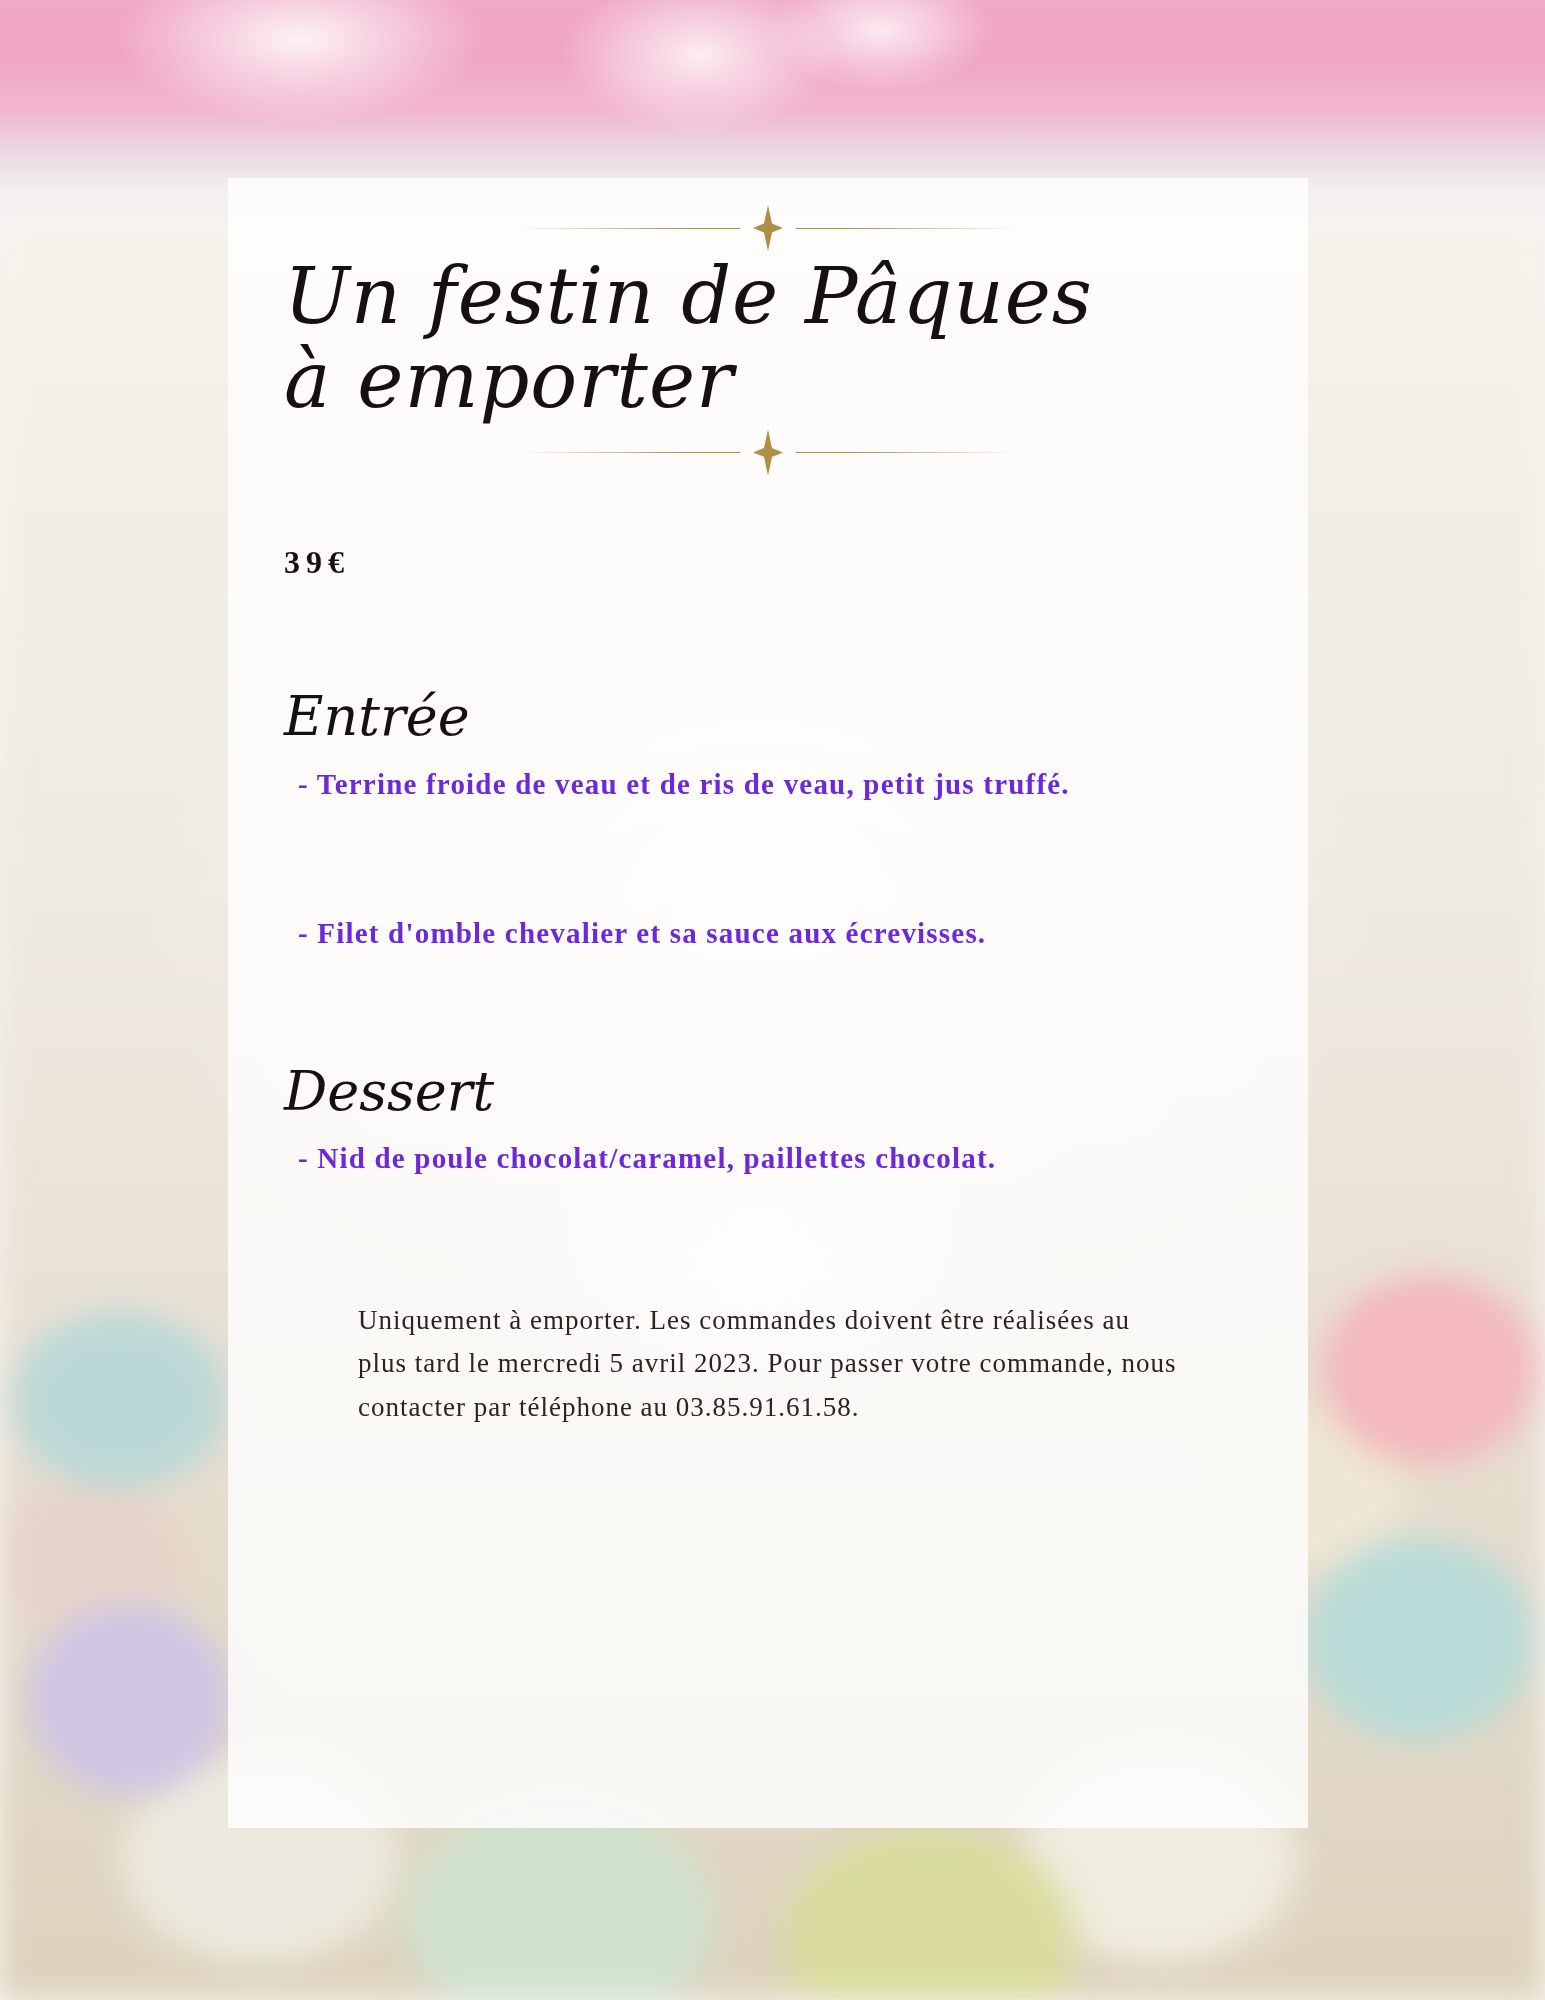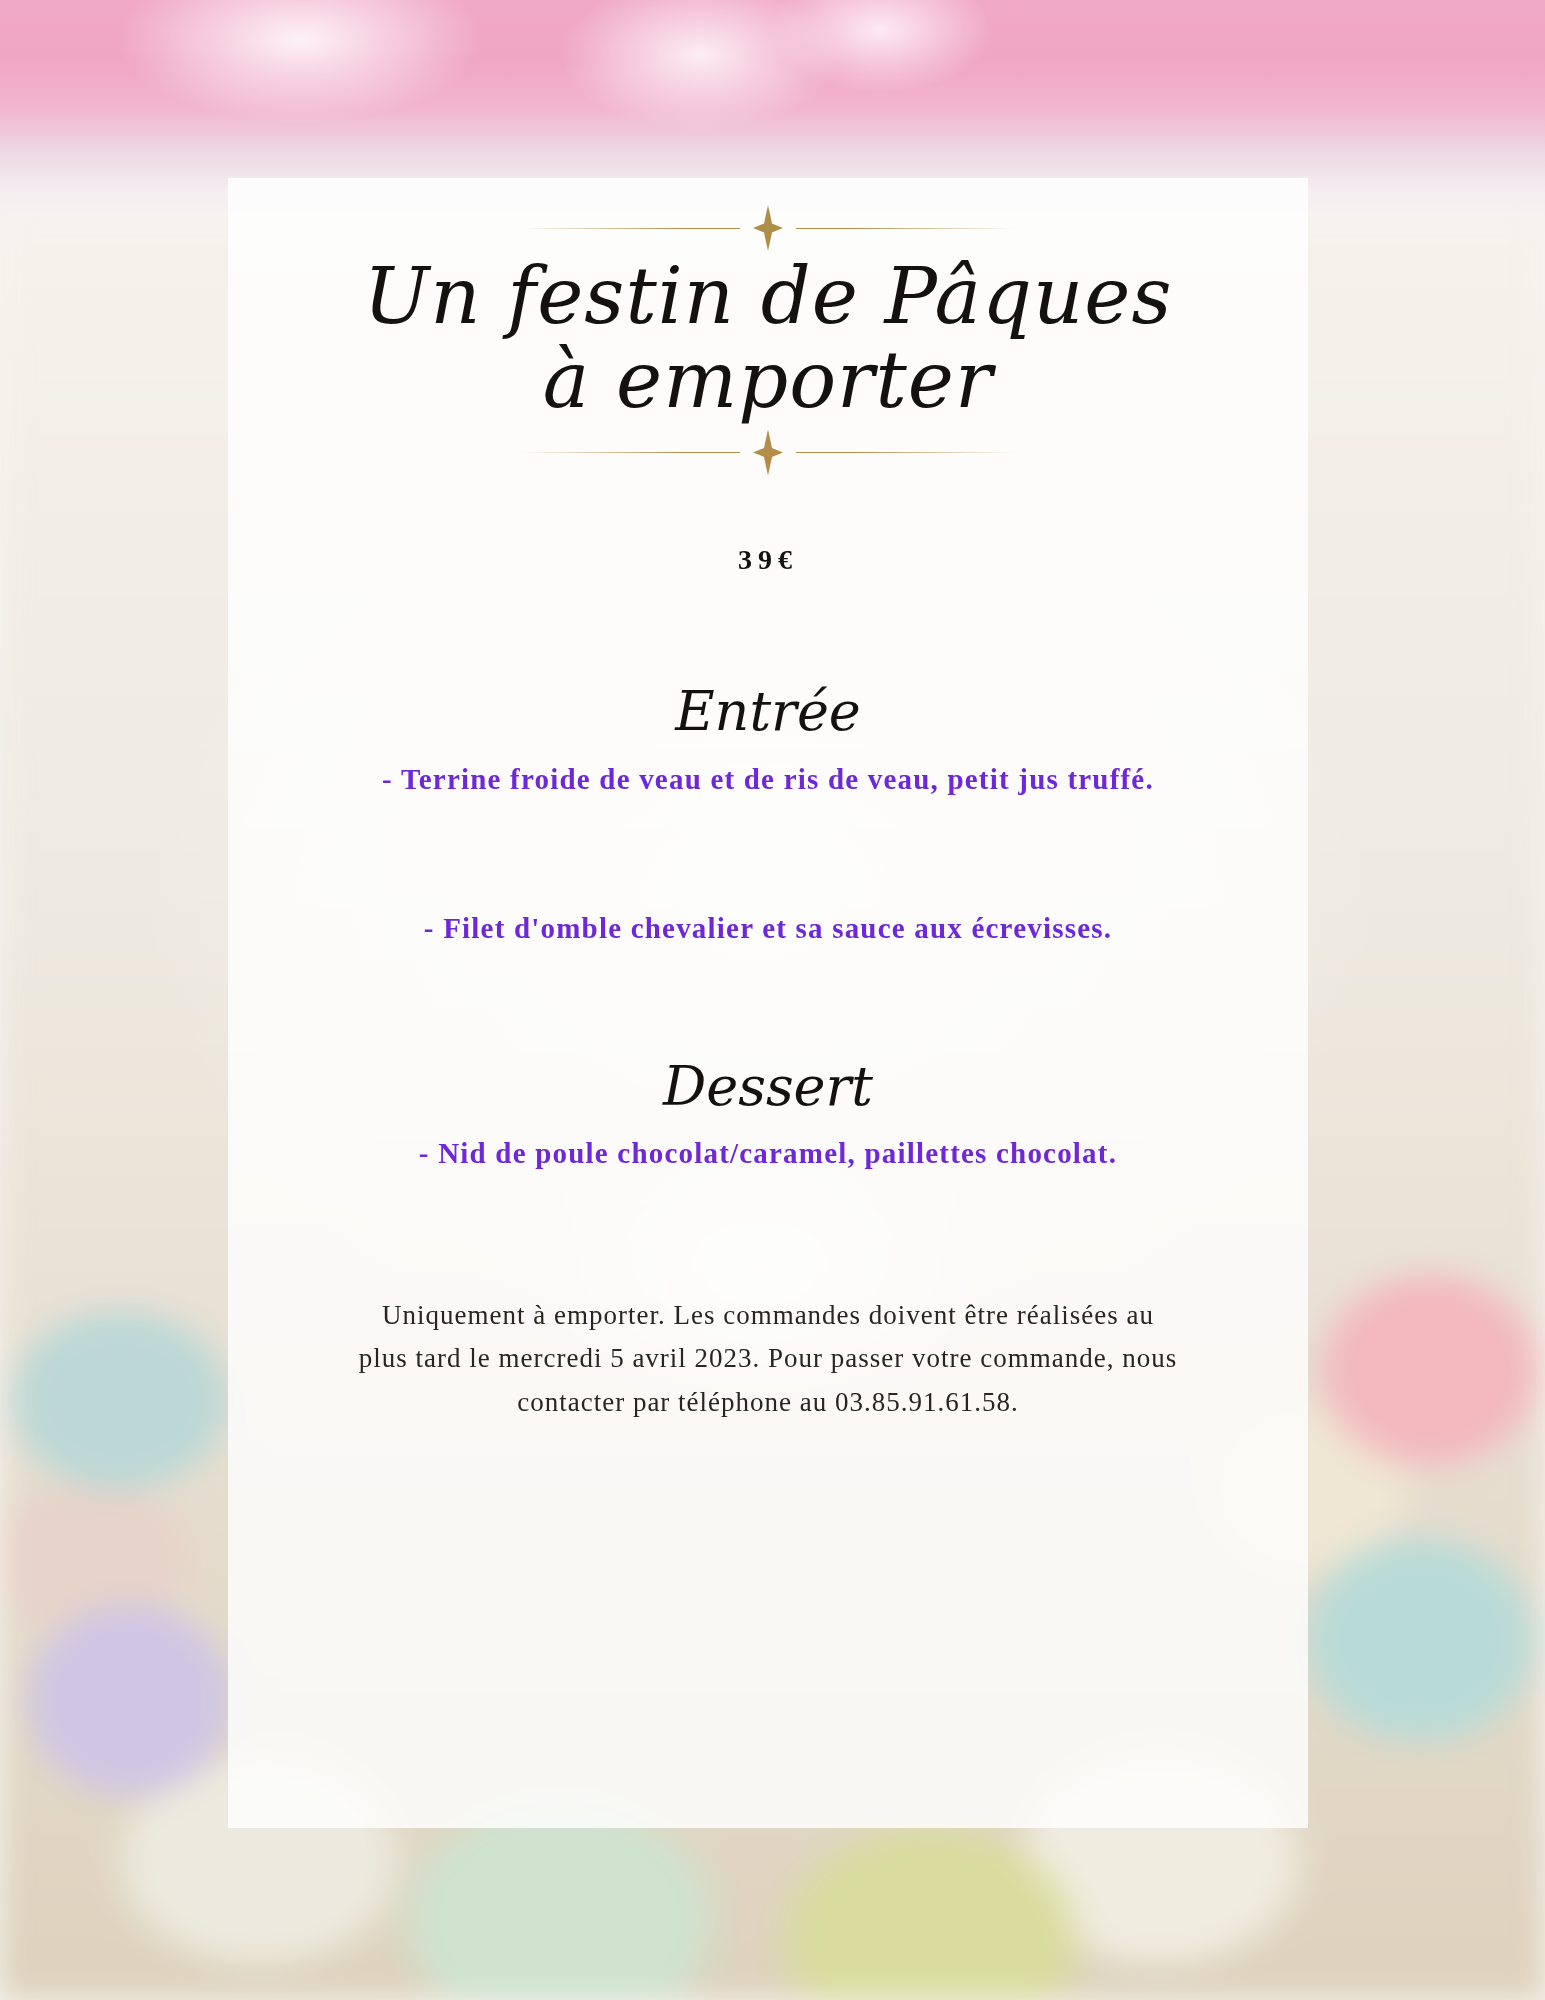--- a/index.html
+++ b/index.html
@@ -58,21 +58,21 @@
   
   .card {
     position: absolute;
     left: 228px;
     top: 178px;
     width: 1080px;
     height: 1650px;
     background: rgba(255,255,255,0.80);
     box-sizing: border-box;
     padding: 0 56px;
-    text-align: center;
+    text-align: left;
   }
 
   
   .ornament {
     position: relative;
     height: 40px;
     display: flex;
     align-items: center;
     justify-content: center;
   }
@@ -120,21 +120,21 @@
     color: #15110e;
     margin: 6px 0 4px;
     letter-spacing: 1px;
     font-weight: 400;
   }
   .title .l2 { display: block; }
 
   .price {
     font-family: "Liberation Serif", serif;
     font-weight: bold;
-    font-size: 28px;
+    font-size: 32px;
     letter-spacing: 6px;
     color: #15110e;
     margin-top: 72px;
   }
 
   .course {
     margin-top: 106px;
   }
   .course-name {
     font-family: "DejaVu Serif", serif;

